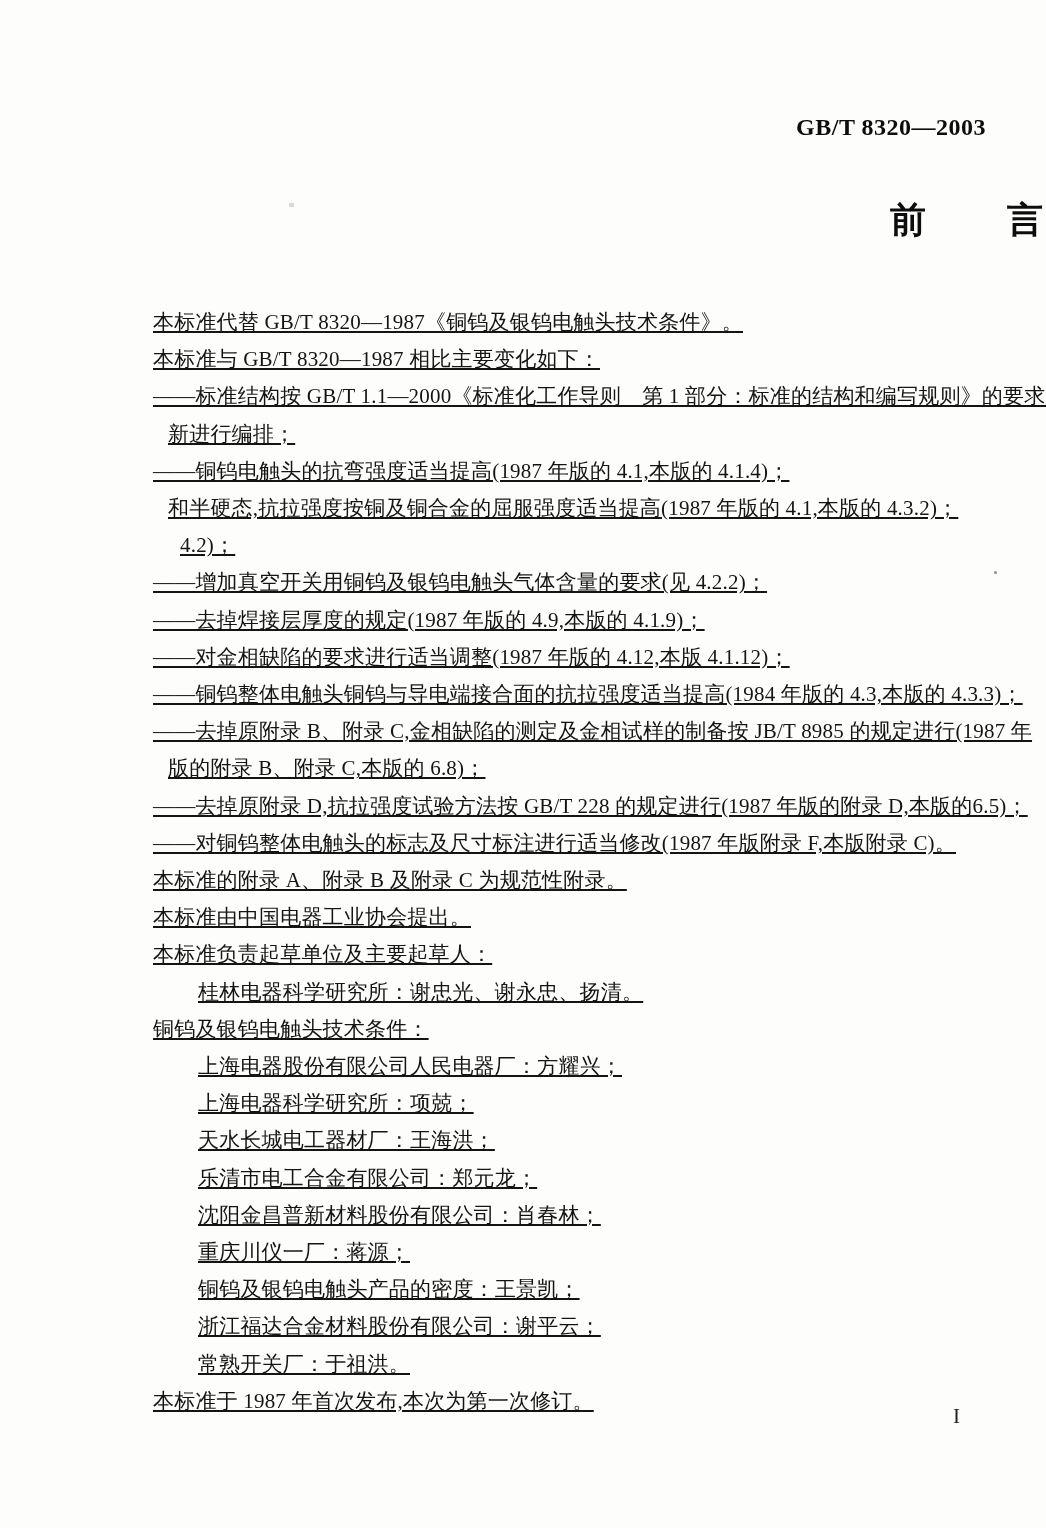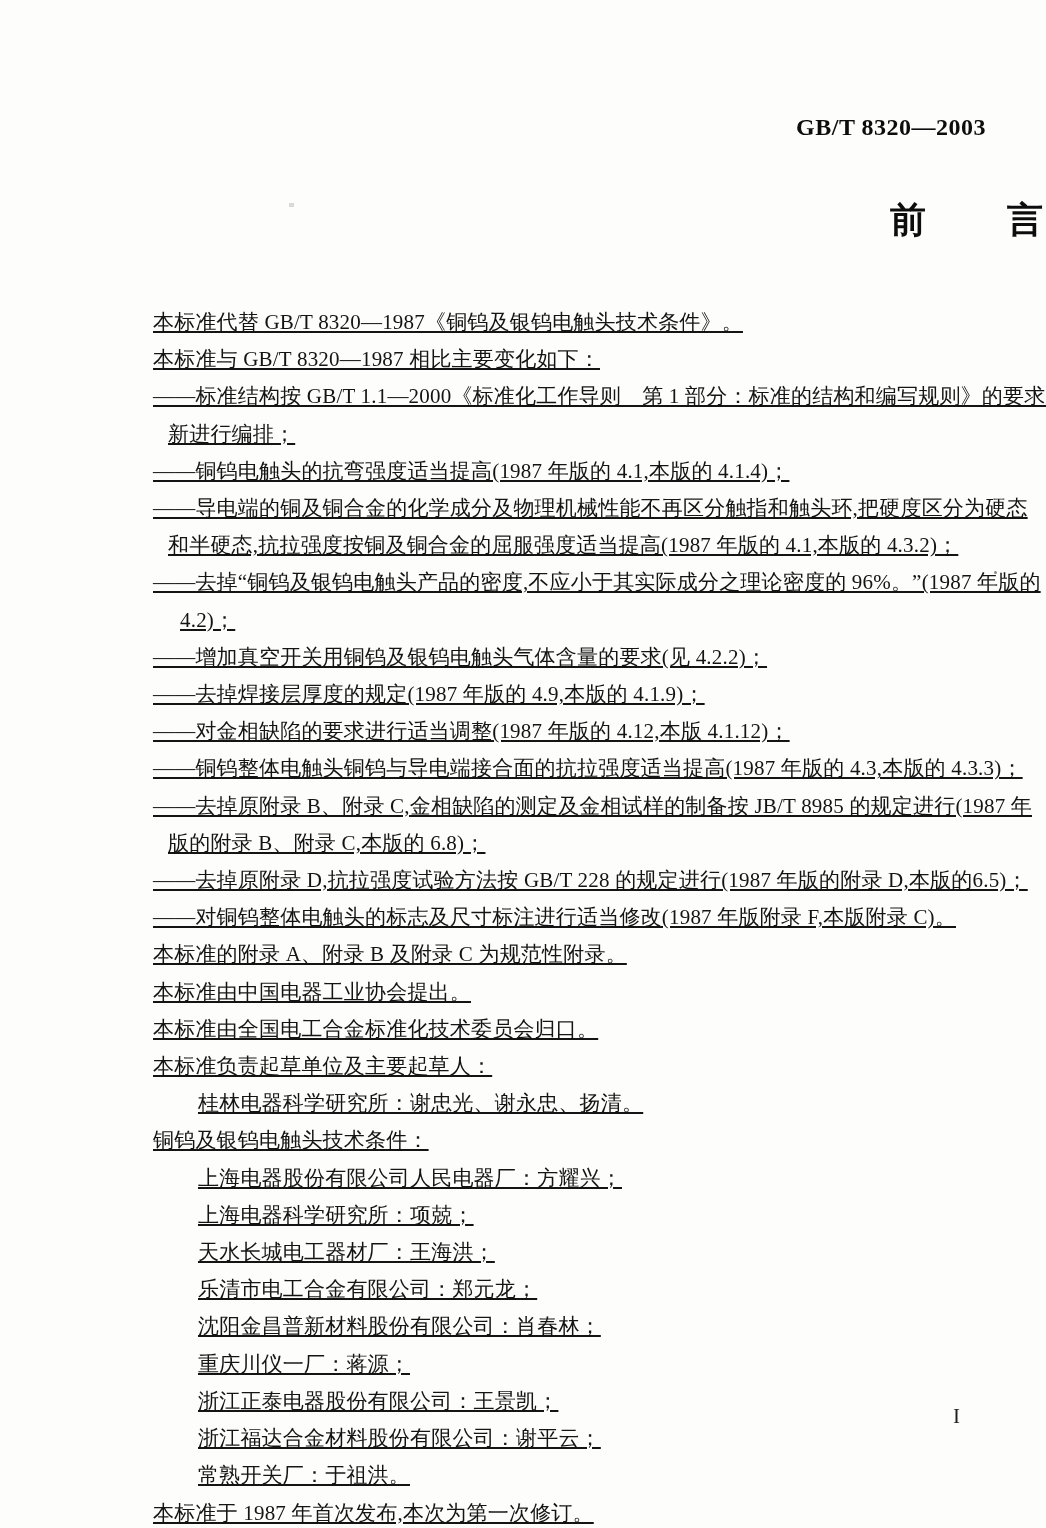--- a/index.html
+++ b/index.html
@@ -73,45 +73,42 @@
   <div class="header-code">GB/T 8320—2003</div>
 
   <div class="doc-title">前　　言</div>
 
   <div class="body-text">
     <p class="ln">本标准代替 GB/T 8320—1987《铜钨及银钨电触头技术条件》。</p>
     <p class="ln">本标准与 GB/T 8320—1987 相比主要变化如下：</p>
     <p class="ln">——标准结构按 GB/T 1.1—2000《标准化工作导则　第 1 部分：标准的结构和编写规则》的要求重</p>
     <p class="ln cont">新进行编排；</p>
     <p class="ln">——铜钨电触头的抗弯强度适当提高(1987 年版的 4.1,本版的 4.1.4)；</p>
-    <p class="ln">——导电端的铜及铜合金的化学成分及物理机械性能不再区分触指和触头环,把硬度区分为硬态</p>
     <p class="ln cont">和半硬态,抗拉强度按铜及铜合金的屈服强度适当提高(1987 年版的 4.1,本版的 4.3.2)；</p>
-    <p class="ln">——去掉“铜钨及银钨电触头产品的密度,不应小于其实际成分之理论密度的 96%。”(1987 年版的</p>
     <p class="ln cont2">4.2)；</p>
     <p class="ln">——增加真空开关用铜钨及银钨电触头气体含量的要求(见 4.2.2)；</p>
     <p class="ln">——去掉焊接层厚度的规定(1987 年版的 4.9,本版的 4.1.9)；</p>
     <p class="ln">——对金相缺陷的要求进行适当调整(1987 年版的 4.12,本版 4.1.12)；</p>
-    <p class="ln">——铜钨整体电触头铜钨与导电端接合面的抗拉强度适当提高(1987 年版的 4.3,本版的 4.3.3)；</p>
+    <p class="ln">——铜钨整体电触头铜钨与导电端接合面的抗拉强度适当提高(1984 年版的 4.3,本版的 4.3.3)；</p>
     <p class="ln">——去掉原附录 B、附录 C,金相缺陷的测定及金相试样的制备按 JB/T 8985 的规定进行(1987 年</p>
     <p class="ln cont">版的附录 B、附录 C,本版的 6.8)；</p>
     <p class="ln">——去掉原附录 D,抗拉强度试验方法按 GB/T 228 的规定进行(1987 年版的附录 D,本版的6.5)；</p>
     <p class="ln">——对铜钨整体电触头的标志及尺寸标注进行适当修改(1987 年版附录 F,本版附录 C)。</p>
     <p class="ln">本标准的附录 A、附录 B 及附录 C 为规范性附录。</p>
     <p class="ln">本标准由中国电器工业协会提出。</p>
-    <p class="ln">本标准由全国电工合金标准化技术委员会归口。</p>
     <p class="ln">本标准负责起草单位及主要起草人：</p>
     <p class="ln org">桂林电器科学研究所：谢忠光、谢永忠、扬清。</p>
     <p class="ln">铜钨及银钨电触头技术条件：</p>
     <p class="ln org">上海电器股份有限公司人民电器厂：方耀兴；</p>
     <p class="ln org">上海电器科学研究所：项兢；</p>
     <p class="ln org">天水长城电工器材厂：王海洪；</p>
     <p class="ln org">乐清市电工合金有限公司：郑元龙；</p>
     <p class="ln org">沈阳金昌普新材料股份有限公司：肖春林；</p>
     <p class="ln org">重庆川仪一厂：蒋源；</p>
-    <p class="ln org">浙江正泰电器股份有限公司：王景凯；</p>
+    <p class="ln org">铜钨及银钨电触头产品的密度：王景凯；</p>
     <p class="ln org">浙江福达合金材料股份有限公司：谢平云；</p>
     <p class="ln org">常熟开关厂：于祖洪。</p>
     <p class="ln">本标准于 1987 年首次发布,本次为第一次修订。</p>
   </div>
 
   <div class="page-number">I</div>
 
   <div class="artifact-a"></div>
   <div class="artifact-b"></div>
 

